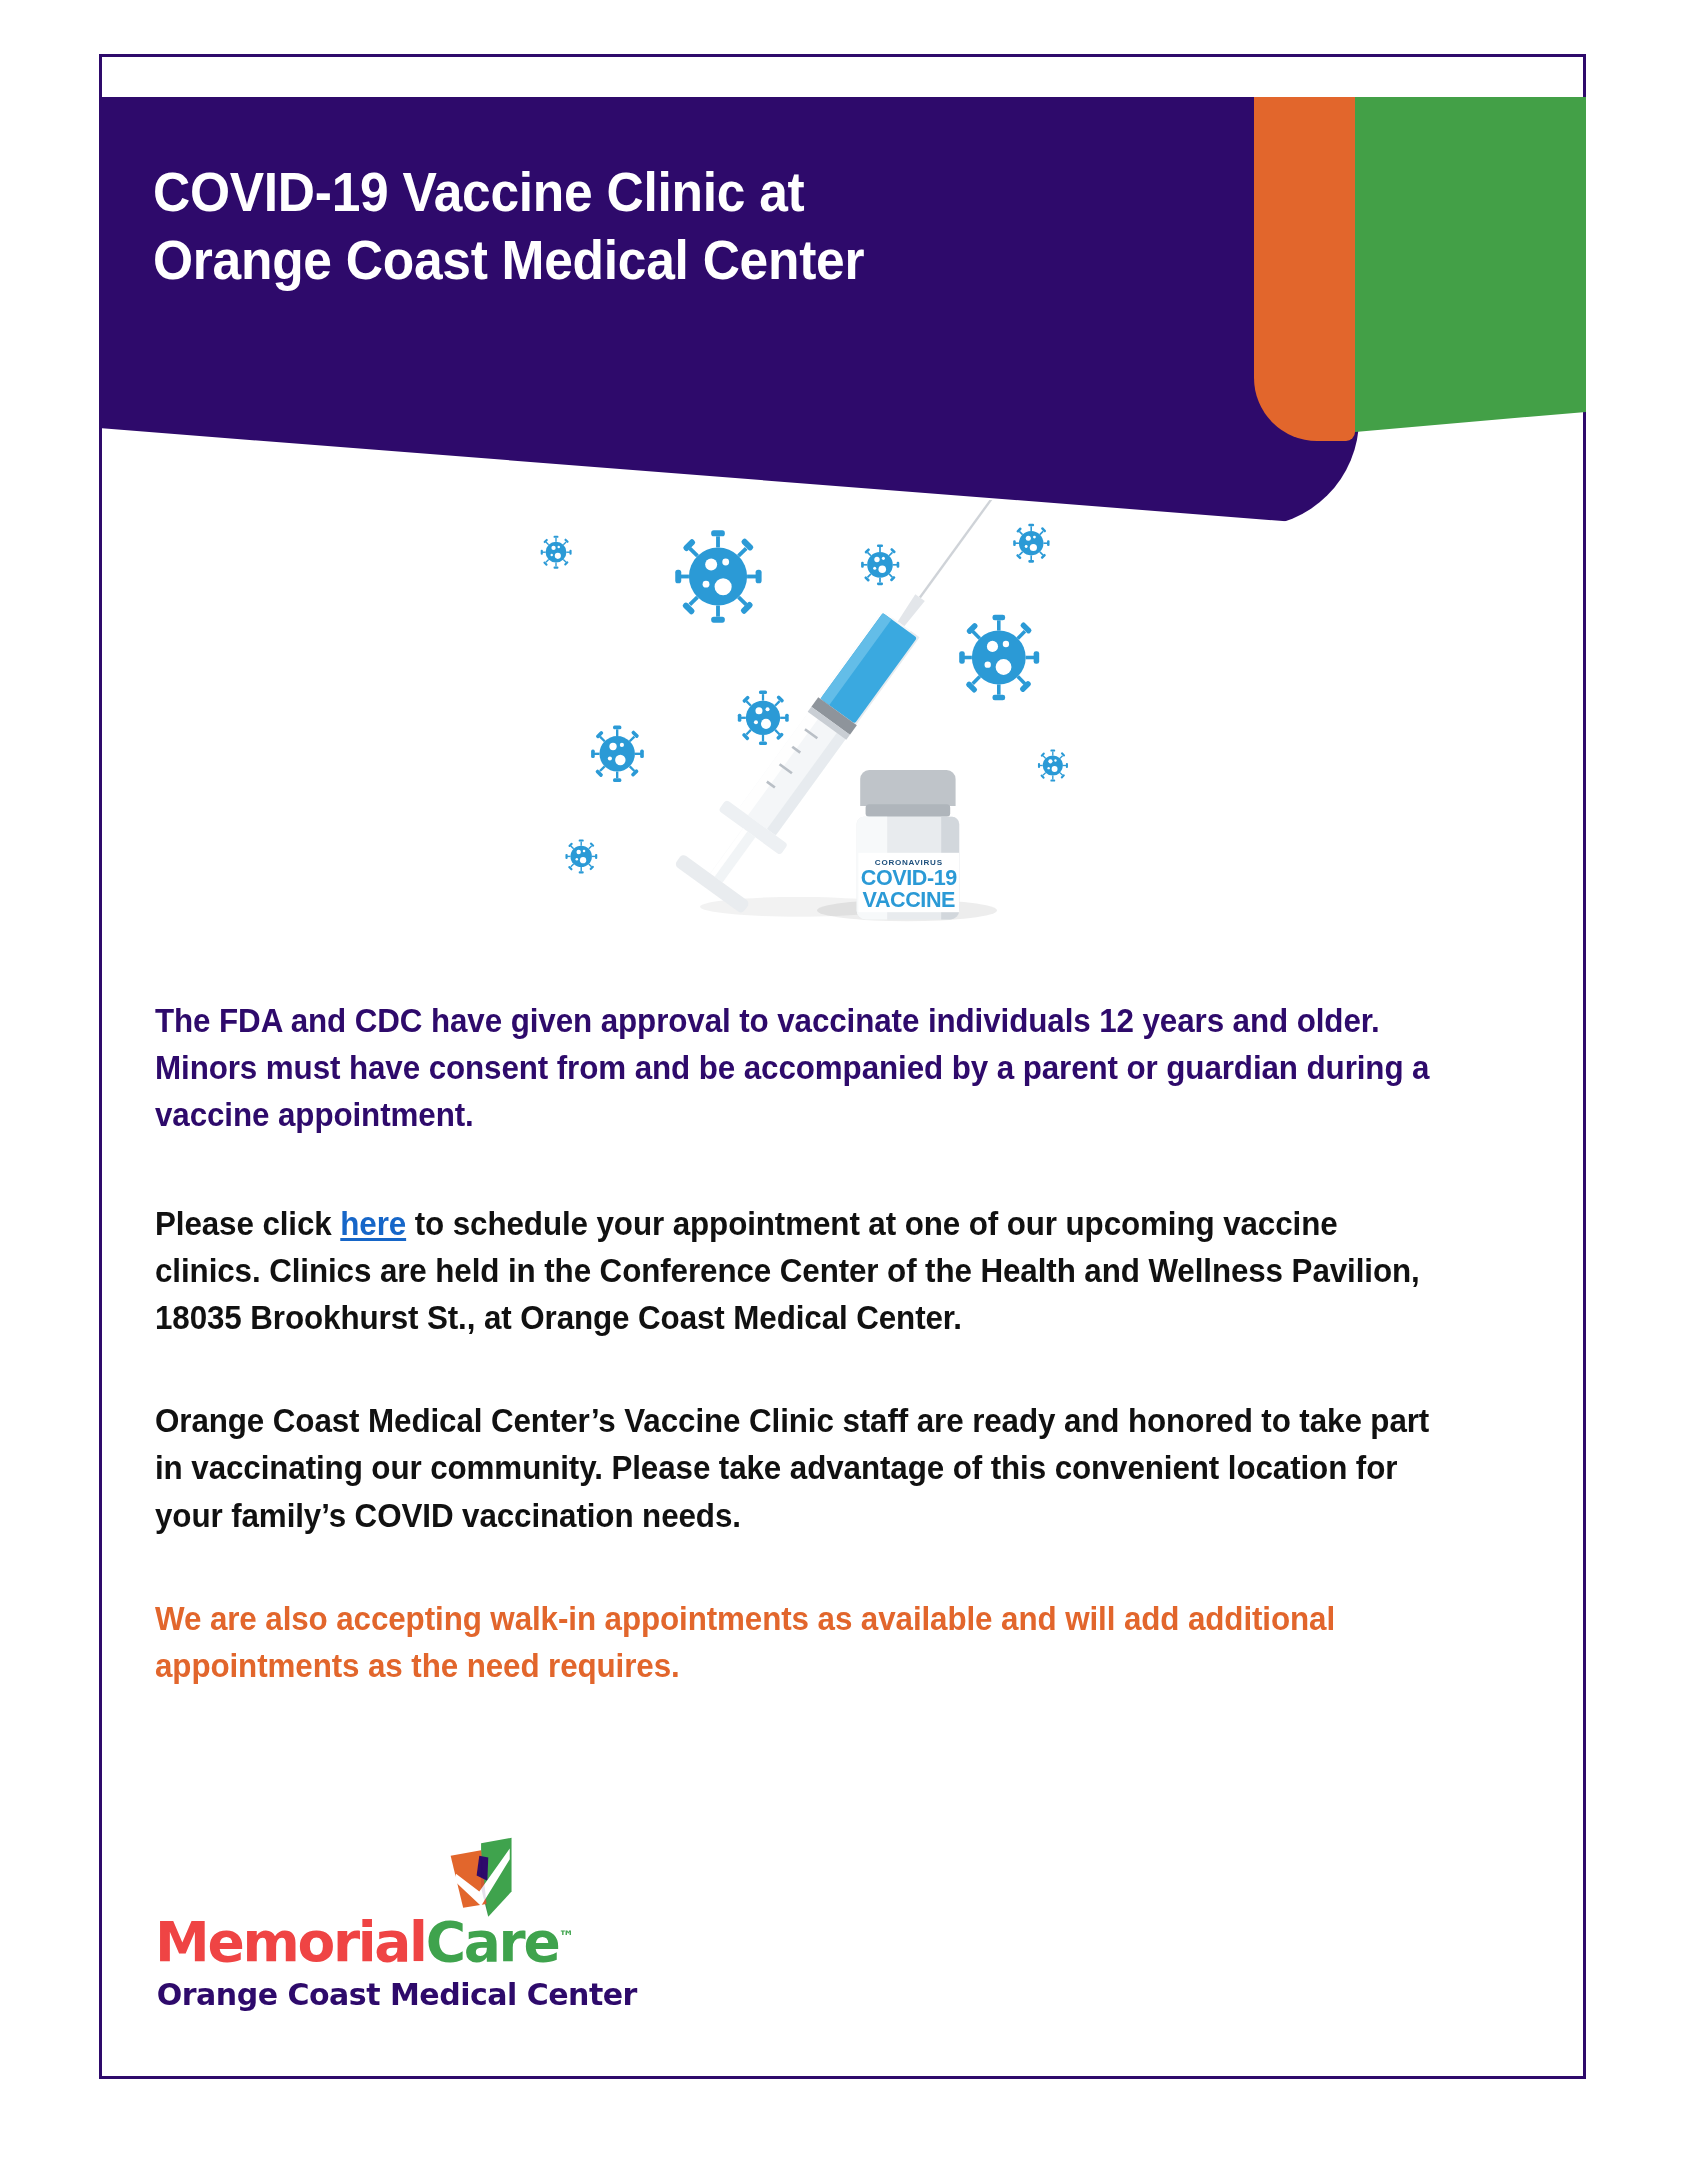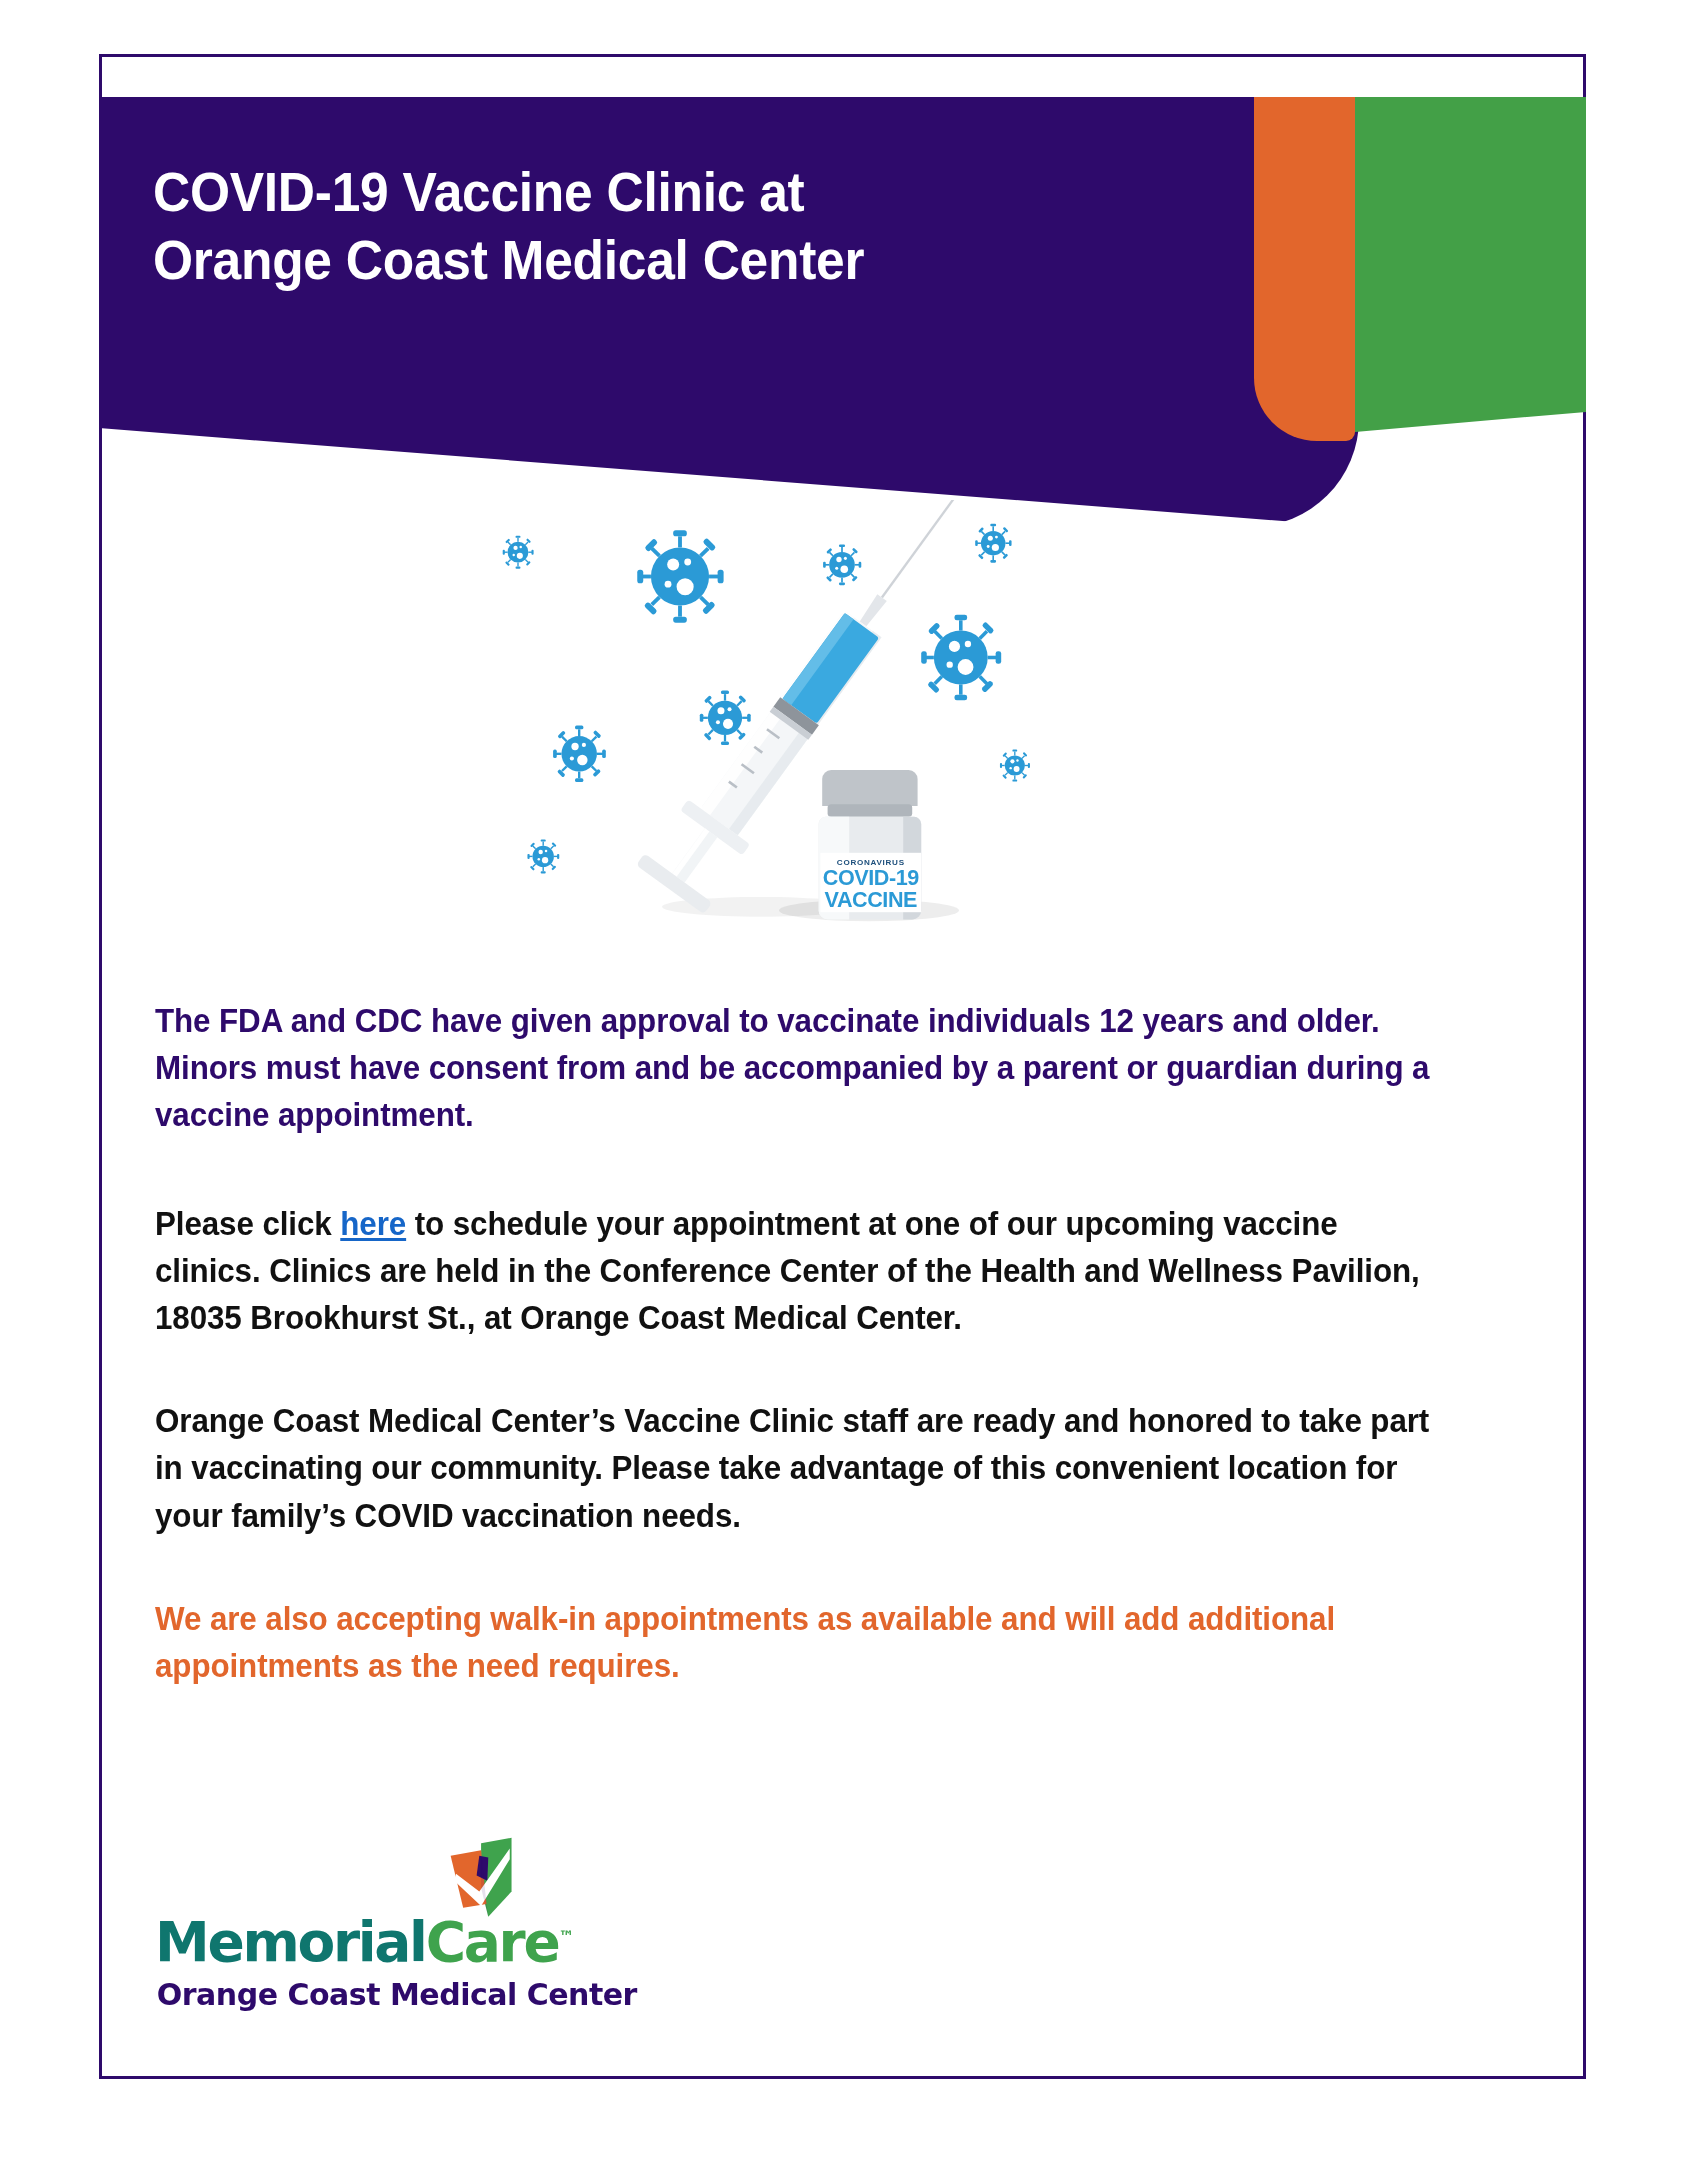--- a/index.html
+++ b/index.html
@@ -85,21 +85,21 @@
     line-height: 1.22;
     letter-spacing: -0.3px;
     transform: scaleX(0.92);
     transform-origin: left top;
     white-space: pre-line;
   }
 
   
   .illustration {
     position: absolute;
-    left: 464px;
+    left: 502px;
     top: 500px;
     width: 612px;
     height: 432px;
   }
   .illustration svg { display: block; }
 
   
   .body-copy {
     position: absolute;
     left: 155px;
@@ -148,21 +148,21 @@
     position: absolute;
     left: 0;
     top: 79px;
     font-family: "DejaVu Sans", sans-serif;
     font-weight: bold;
     font-size: 55px;
     letter-spacing: -2.3px;
     white-space: nowrap;
     line-height: 1;
   }
-  .wm-memorial { color: #0f766e; }
+  .wm-memorial { color: #ef4444; }
   .wm-care     { color: #3FA34D; margin-top: 47px; }
   .wm-tm {
     color: #3FA34D;
     font-size: 16px;
     vertical-align: super;
     letter-spacing: 0;
   }
   .logo-sub {
     position: absolute;
     left: 1.8px;

